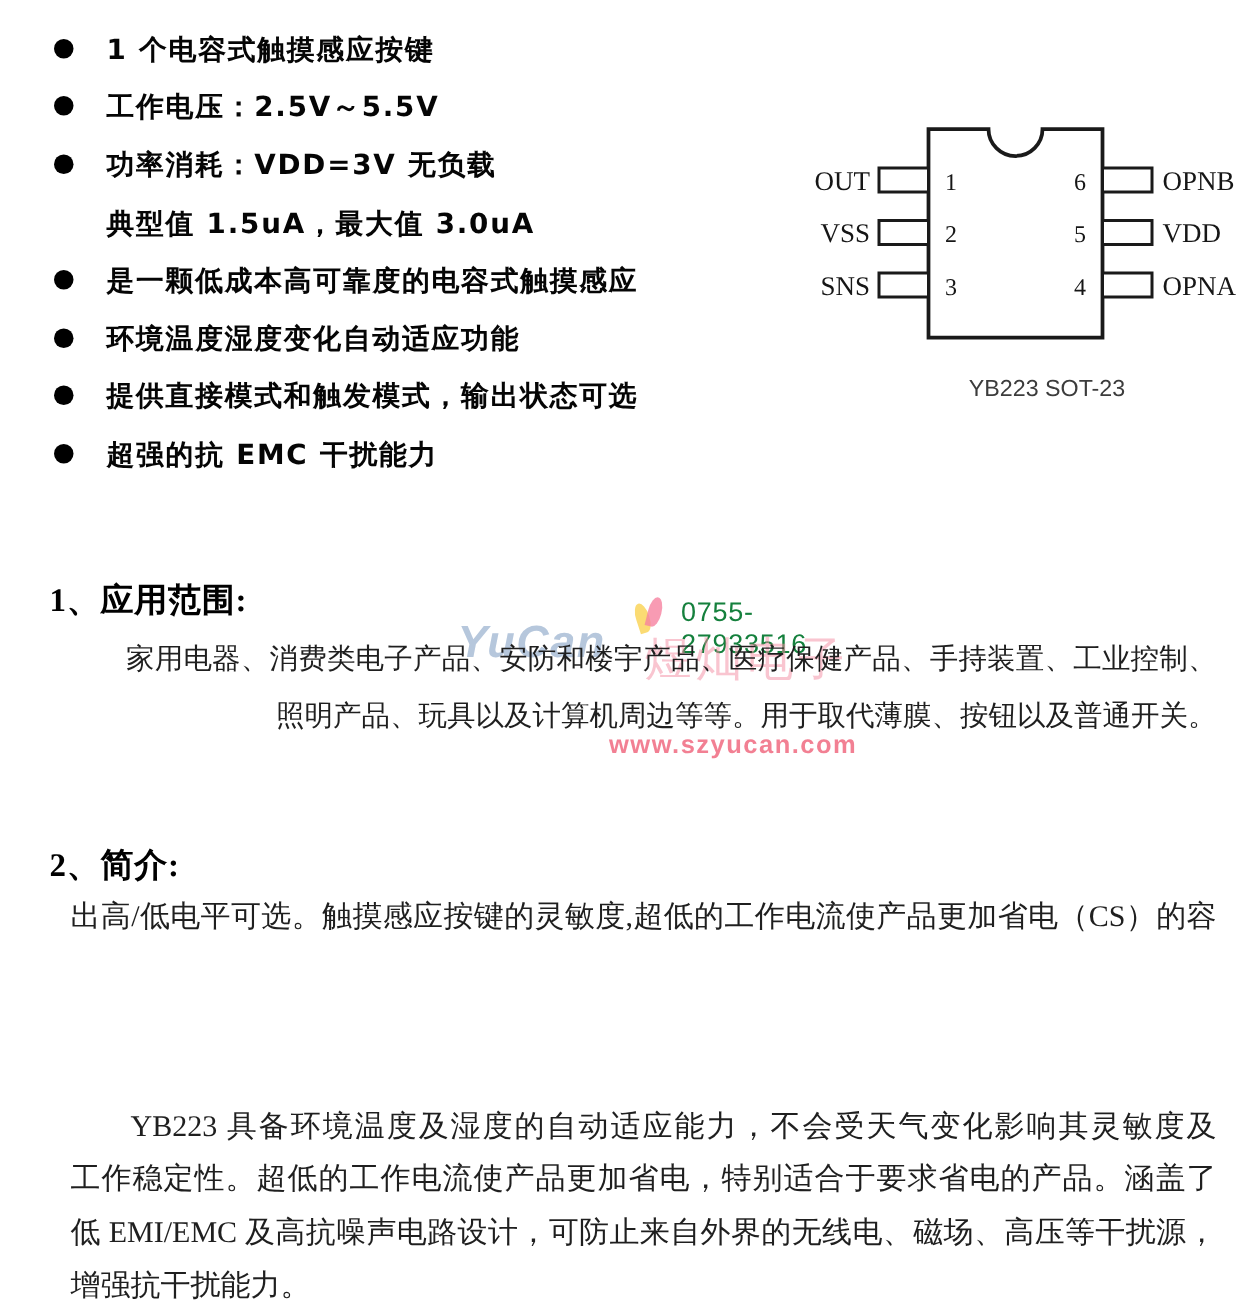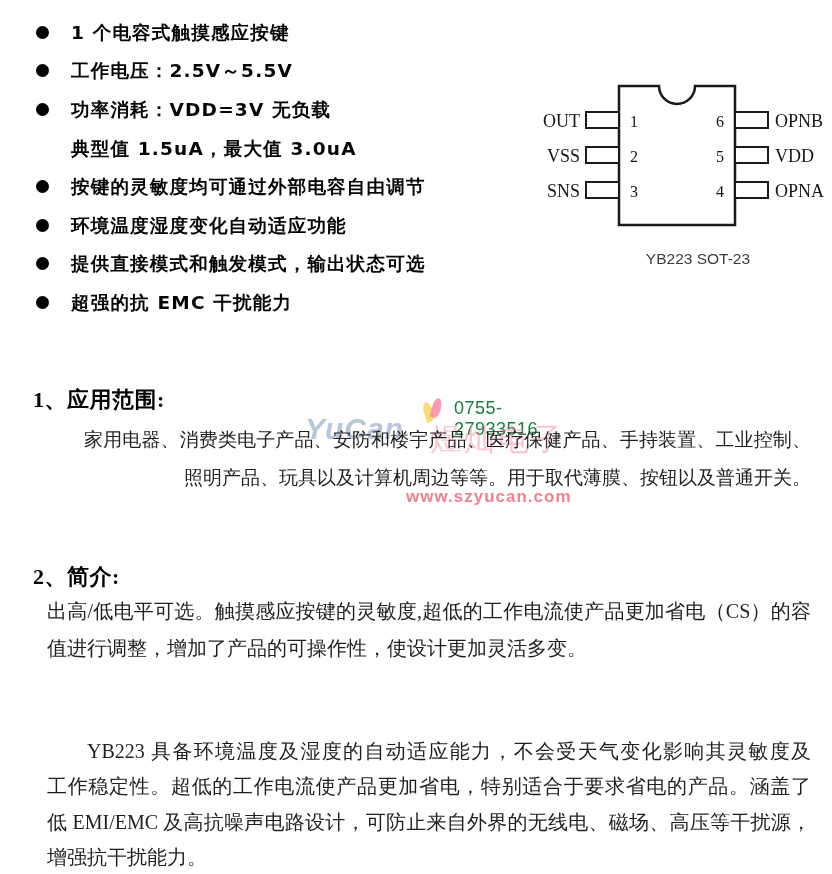--- a/index.html
+++ b/index.html
@@ -84,21 +84,21 @@
     <div class="feature-row">
       <span class="dot"></span>
       <span class="feature-text">功率消耗：VDD=3V 无负载</span>
     </div>
     <div class="feature-row">
       <span class="dot hidden"></span>
       <span class="feature-text">典型值 1.5uA，最大值 3.0uA</span>
     </div>
     <div class="feature-row">
       <span class="dot"></span>
-      <span class="feature-text">按键的灵敏度均可通过外部电容自由调节</span>
+      <span class="feature-text">是一颗低成本高可靠度的电容式触摸感应</span>
     </div>
     <div class="feature-row">
       <span class="dot"></span>
       <span class="feature-text">环境温度湿度变化自动适应功能</span>
     </div>
     <div class="feature-row">
       <span class="dot"></span>
       <span class="feature-text">提供直接模式和触发模式，输出状态可选</span>
     </div>
     <div class="feature-row">
@@ -141,21 +141,20 @@
 
   <div class="sec-heading" id="sec1-heading">1、应用范围:</div>
   <div class="para" id="para1">
     <div class="line first just">家用电器、消费类电子产品、安防和楼宇产品、医疗保健产品、手持装置、工业控制、</div>
     <div class="line">照明产品、玩具以及计算机周边等等。用于取代薄膜、按钮以及普通开关。</div>
   </div>
 
   <div class="sec-heading" id="sec2-heading">2、简介:</div>
   <div class="para" id="para2a">
     <div class="line just">出高/低电平可选。触摸感应按键的灵敏度,超低的工作电流使产品更加省电（CS）的容</div>
-    <div class="line">值进行调整，增加了产品的可操作性，使设计更加灵活多变。</div>
   </div>
   <div class="para" id="para2b">
     <div class="line first-indent just">YB223 具备环境温度及湿度的自动适应能力，不会受天气变化影响其灵敏度及</div>
     <div class="line just">工作稳定性。超低的工作电流使产品更加省电，特别适合于要求省电的产品。涵盖了</div>
     <div class="line just">低 EMI/EMC 及高抗噪声电路设计，可防止来自外界的无线电、磁场、高压等干扰源，</div>
     <div class="line">增强抗干扰能力。</div>
   </div>
 
 </div>
 

